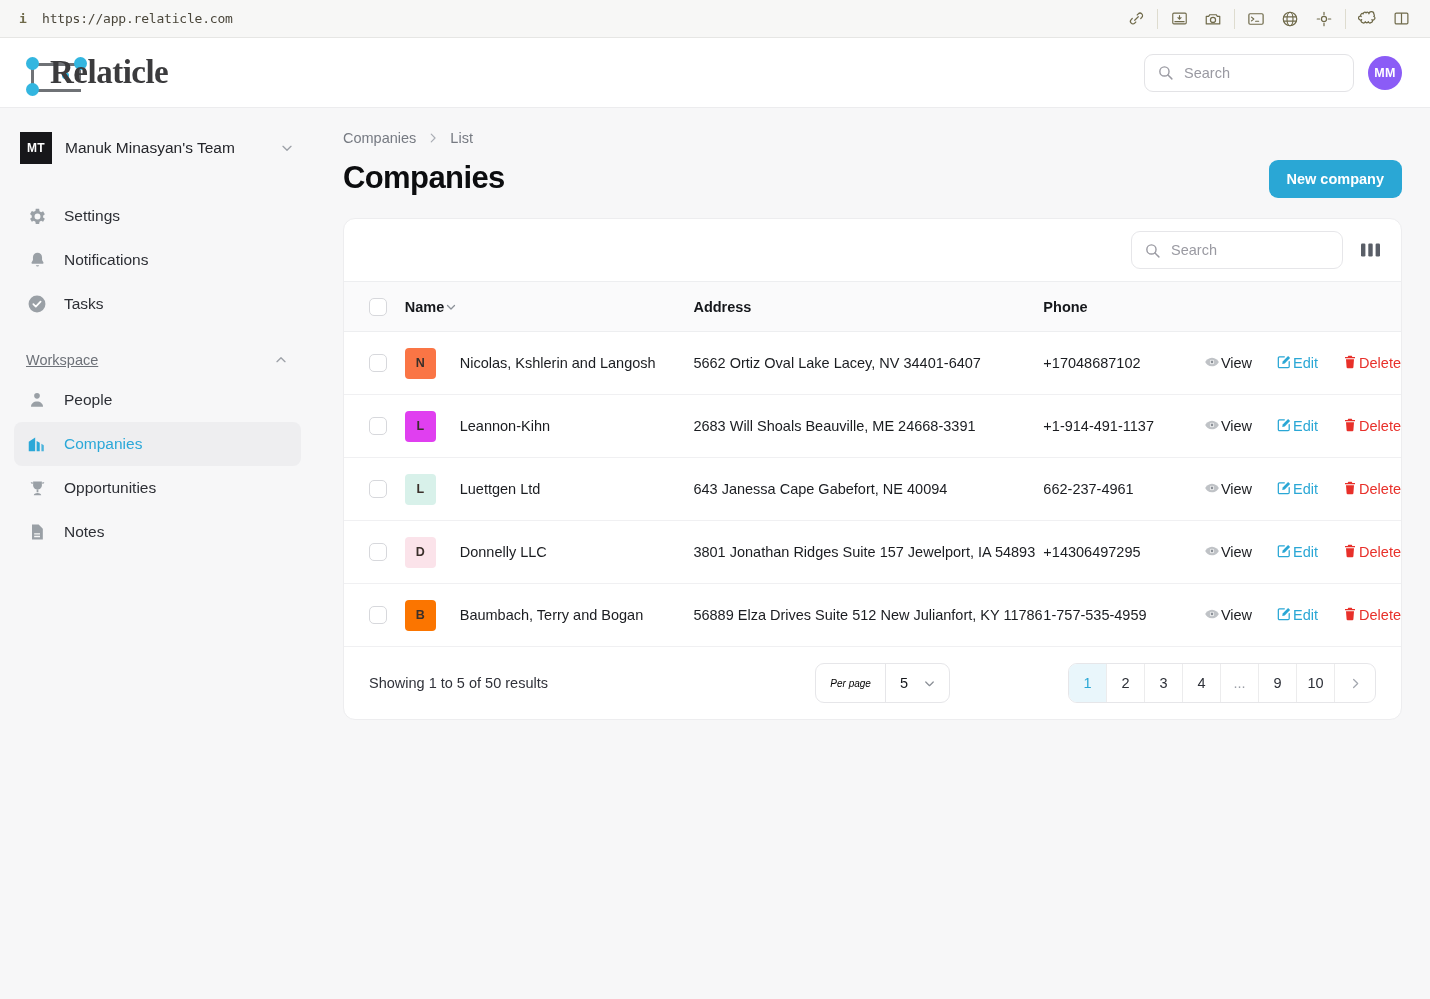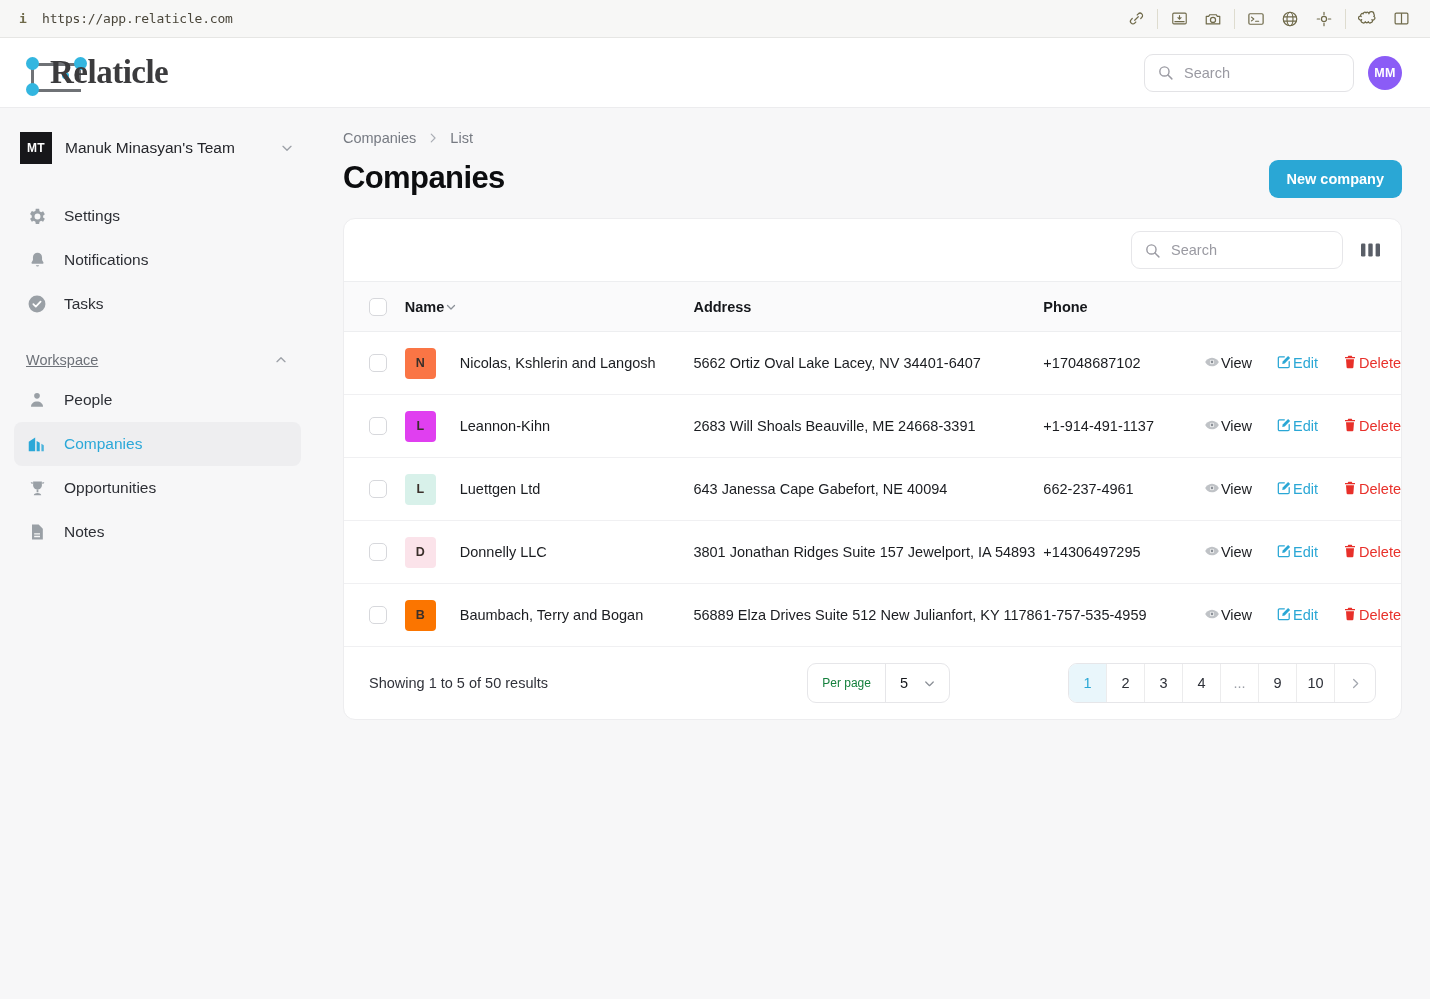--- a/index.html
+++ b/index.html
@@ -209,21 +209,21 @@
     height: 72px; display: flex; align-items: center;
     padding: 0 25px;
   }
   .showing { font-size: 14.5px; color: #30323a; }
   .perpage-group {
     margin-left: auto;
     display: flex; align-items: center;
     border: 1px solid #e6e6e9; border-radius: 9px; height: 40px;
     overflow: hidden;
   }
-  .perpage-label { font-size: 12px; color: #15803d; padding: 0 14px; }
+  .perpage-label { font-size: 10px; color: #000000; padding: 0 14px; font-style: italic; }
   .perpage-sel {
     border-left: 1px solid #e6e6e9;
     height: 100%; display: flex; align-items: center; gap: 14px;
     padding: 0 12px 0 14px; font-size: 14.5px; color: #16181c; cursor: pointer;
   }
   .pager {
     margin-left: 118px;
     display: flex; align-items: center;
     border: 1px solid #e6e6e9; border-radius: 9px; overflow: hidden; height: 40px;
   }

